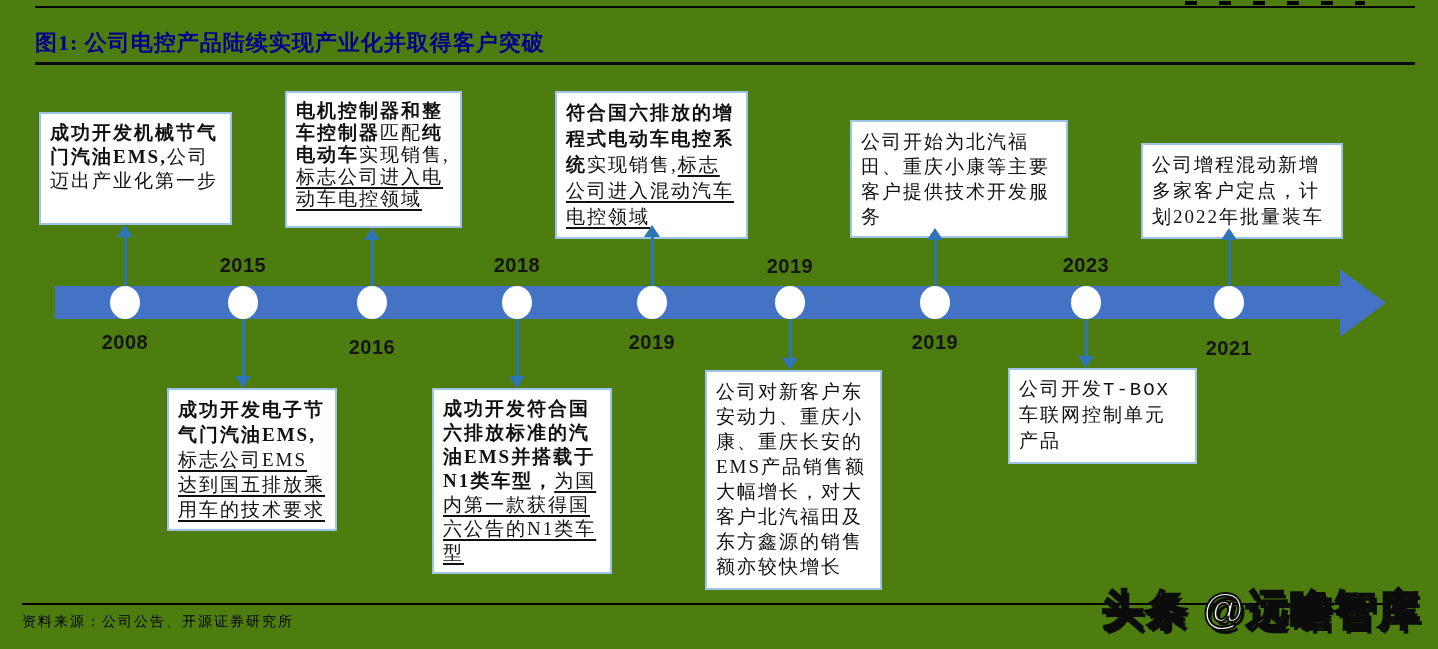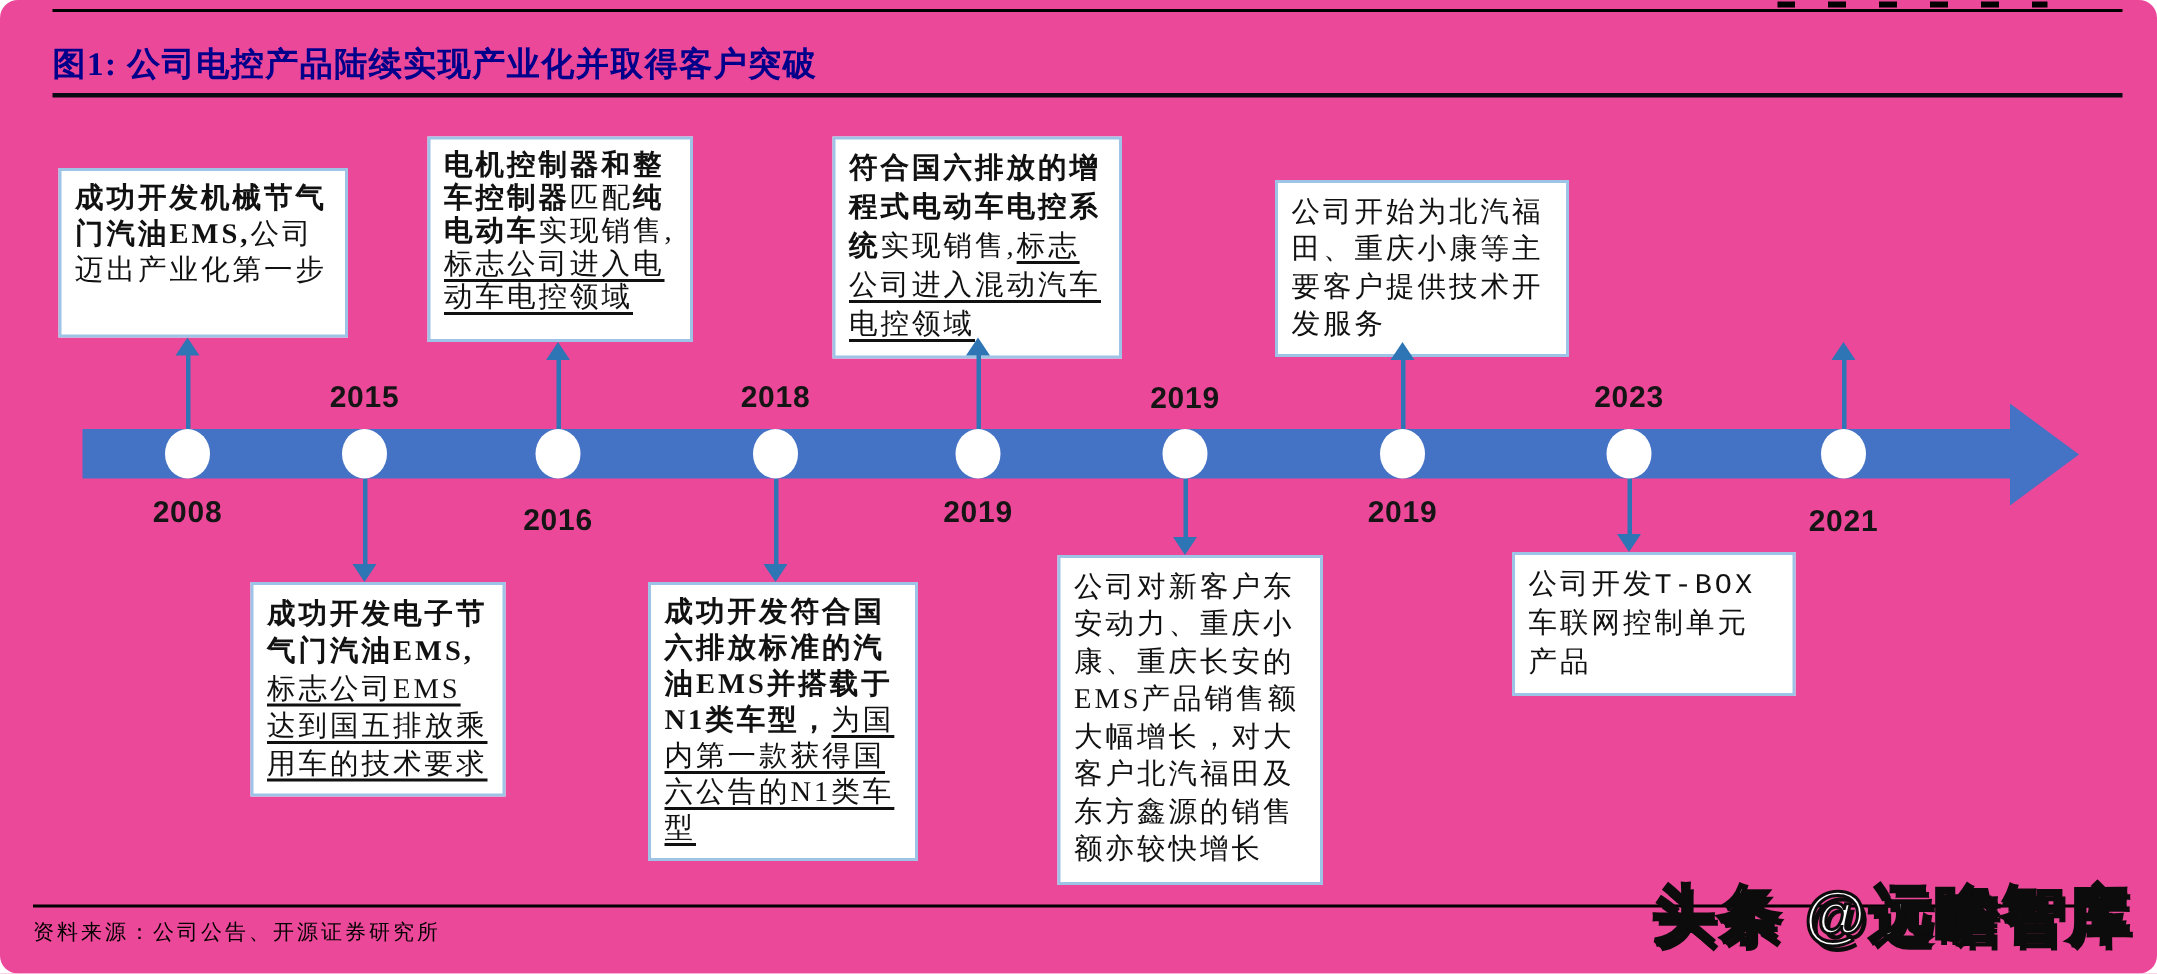--- a/index.html
+++ b/index.html
@@ -1,17 +1,17 @@
 <!DOCTYPE html>
 <html><head>
 <meta charset="utf-8">
 <style>
   html,body{margin:0;padding:0;background:#ffffff;}
-  .stage{position:relative;width:1438px;height:649px;background:#ec4899;overflow:hidden;
-         font-family:"Liberation Sans",sans-serif;border-radius:12px;}
+  .stage{position:relative;width:1438px;height:649px;background:#4d7c0f;overflow:hidden;
+         font-family:"Liberation Sans",sans-serif;}
   .abs{position:absolute;}
 
   
   .top-rule{left:35px;top:6px;width:1380px;height:2px;background:#000;}
   .clip-marks{left:1185px;top:1px;width:180px;height:4px;
               background:repeating-linear-gradient(90deg,#000 0 12px,transparent 12px 34px);}
   .fig-title{left:35px;top:28px;font-family:"Liberation Serif",serif;
              font-size:22px;font-weight:bold;color:#00008B;letter-spacing:1px;white-space:nowrap;}
   .title-rule{left:35px;top:62px;width:1380px;height:3px;background:#0a0a14;}
 
@@ -56,22 +56,23 @@
 
   <div class="abs bar"></div>
   <div class="abs bar-head"></div>
 
   <div class="abs event-box" style="left:39px;top:112px;width:193px;min-height:113px;"><span class="seg-bold">成功开发机械节气门汽油EMS,</span><span>公司迈出产业化第一步</span></div>
   <div class="abs event-box" style="left:167px;top:388px;width:170px;min-height:129px;line-height:25px;"><span class="seg-bold">成功开发电子节气门汽油EMS,</span><span class="seg-underline">标志公司EMS达到国五排放乘用车的技术要求</span></div>
   <div class="abs event-box" style="left:285px;top:91px;width:177px;min-height:137px;line-height:22px;"><span class="seg-bold">电机控制器和整车控制器</span><span>匹配</span><span class="seg-bold">纯电动车</span><span>实现销售,</span><span class="seg-underline">标志公司进入电动车电控领域</span></div>
   <div class="abs event-box" style="left:432px;top:388px;width:180px;min-height:169px;"><span class="seg-bold">成功开发符合国六排放标准的汽油EMS并搭载于N1类车型，</span><span class="seg-underline">为国内第一款获得国六公告的N1类车型</span></div>
   <div class="abs event-box" style="left:555px;top:91px;width:193px;min-height:134px;line-height:26px;"><span class="seg-bold">符合国六排放的增程式电动车电控系统</span><span>实现销售,</span><span class="seg-underline">标志公司进入混动汽车电控领域</span></div>
   <div class="abs event-box" style="left:705px;top:370px;width:177px;min-height:220px;line-height:25px;"><span>公司对新客户东安动力、重庆小康、重庆长安的EMS产品销售额大幅增长，对大客户北汽福田及东方鑫源的销售额亦较快增长</span></div>
-  <div class="abs event-box" style="left:850px;top:120px;width:196px;min-height:108px;line-height:25px;"><span>公司开始为北汽福田、重庆小康等主要客户提供技术开发服务</span></div>
+  <div class="abs event-box" style="left:850px;top:120px;width:218px;min-height:108px;line-height:25px;"><span>公司开始为北汽福田、重庆小康等主要客户提供技术开发服务</span></div>
   <div class="abs event-box" style="left:1008px;top:368px;width:189px;min-height:84px;line-height:26px;font-family:Liberation Mono, monospace;"><span>公司开发T-BOX车联网控制单元产品</span></div>
+  <div class="abs event-box" style="left:1141px;top:143px;width:202px;min-height:85px;line-height:26px;"><span>公司增程混动新增多家客户定点，计划2022年批量装车</span></div>
 
   <div class="abs arr-up" style="left:125px;top:225px;"></div>
   <div class="abs vline" style="left:125px;top:236px;height:50px;"></div>
   <div class="abs arr-up" style="left:372px;top:228px;"></div>
   <div class="abs vline" style="left:372px;top:239px;height:47px;"></div>
   <div class="abs arr-up" style="left:652px;top:225px;"></div>
   <div class="abs vline" style="left:652px;top:236px;height:50px;"></div>
   <div class="abs arr-up" style="left:935px;top:228px;"></div>
   <div class="abs vline" style="left:935px;top:239px;height:47px;"></div>
   <div class="abs arr-up" style="left:1229px;top:228px;"></div>

